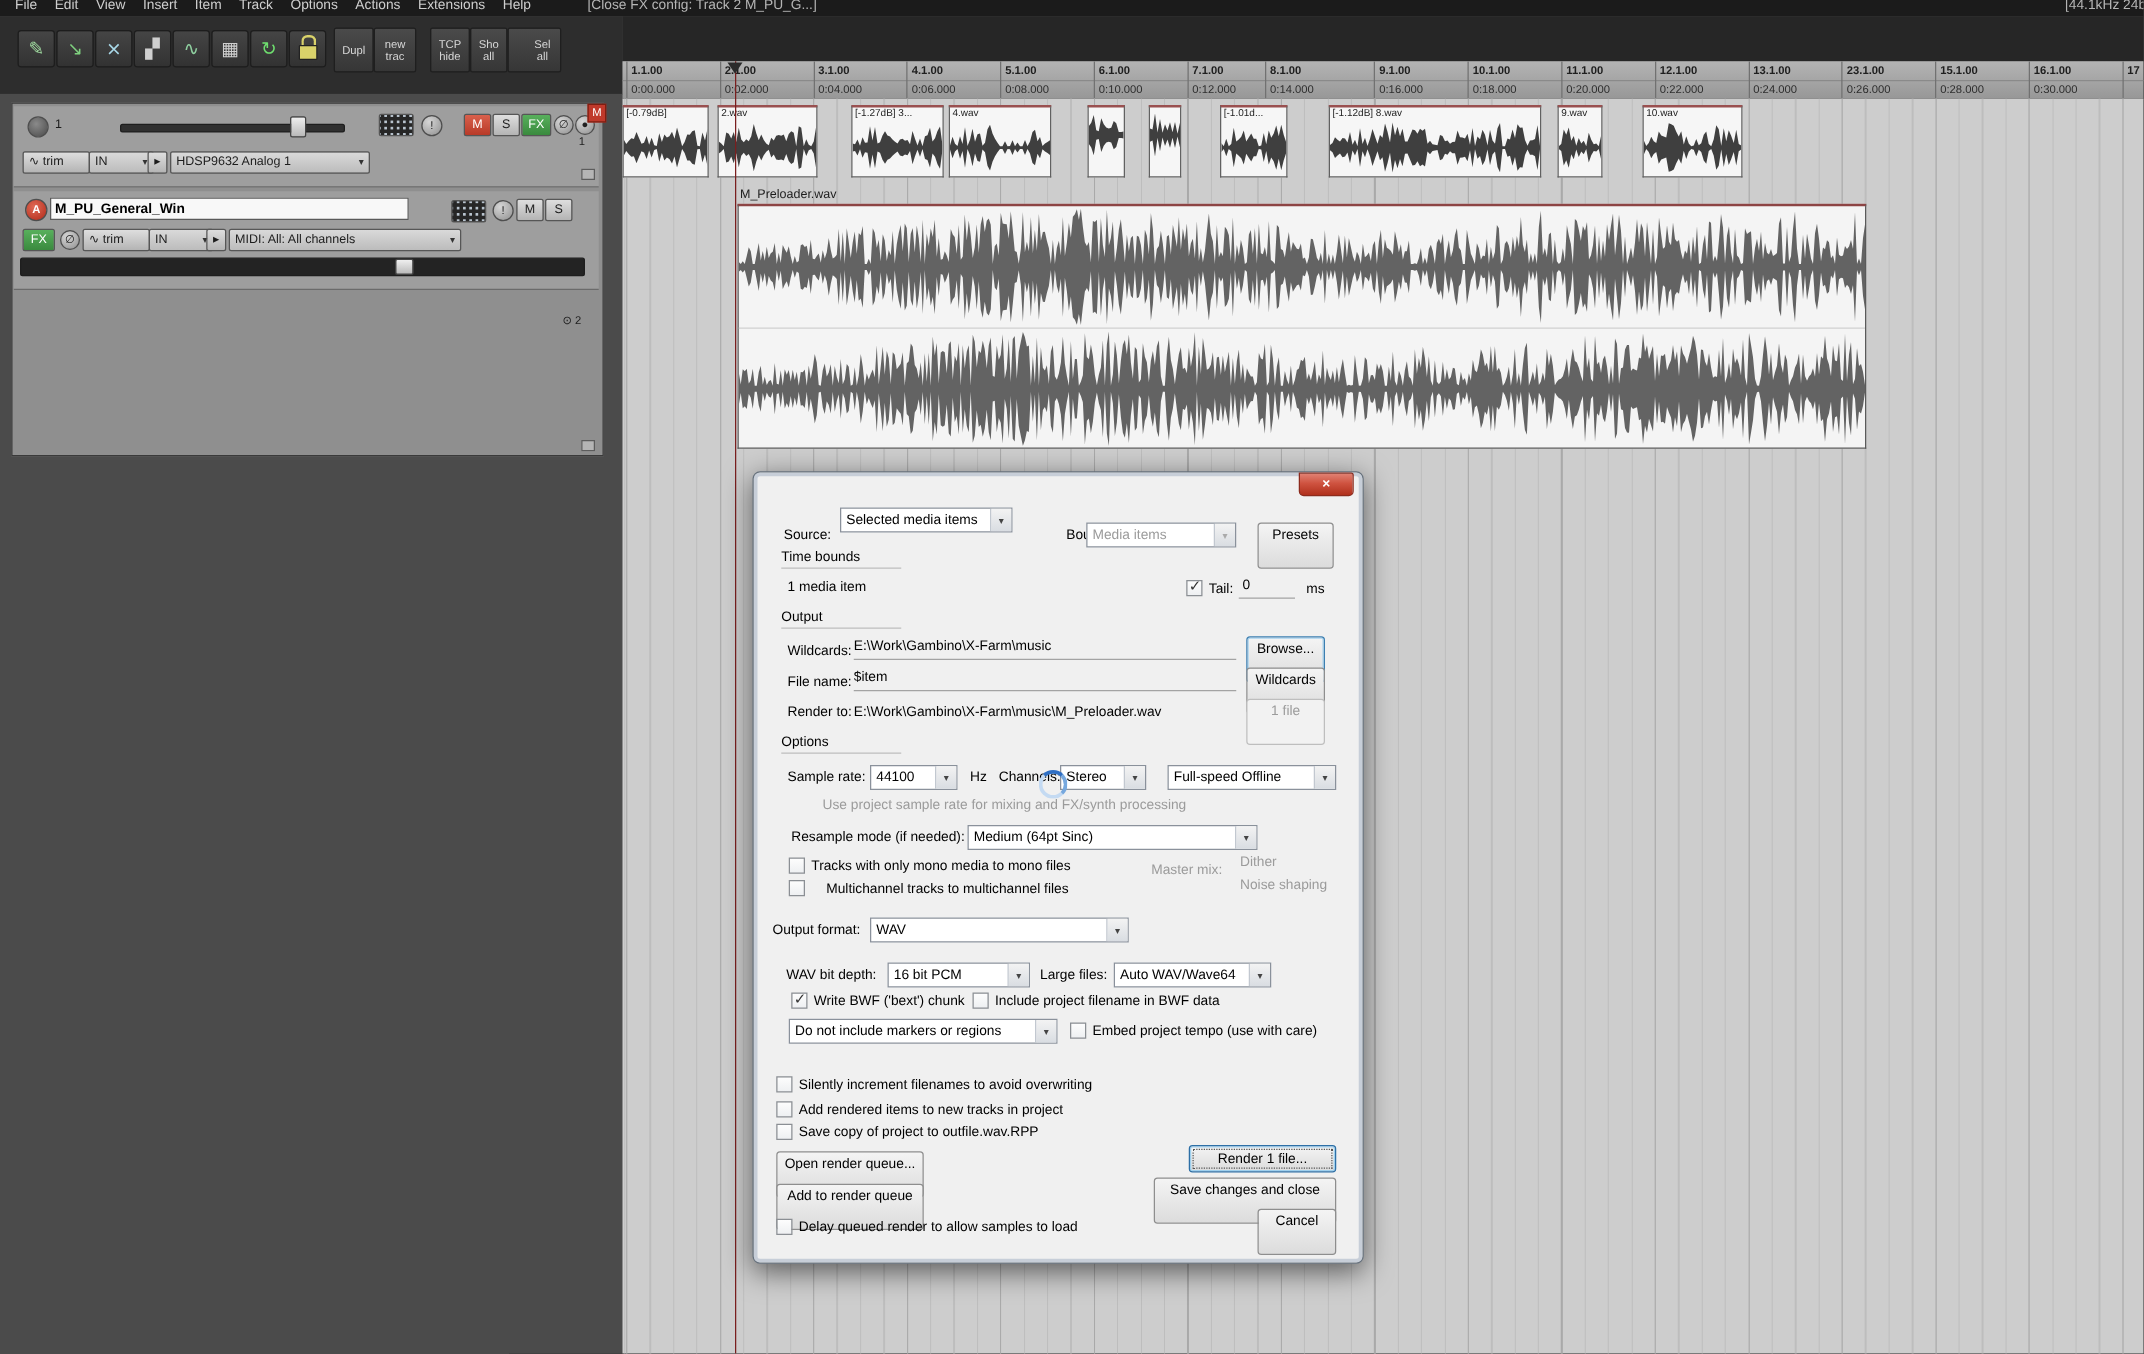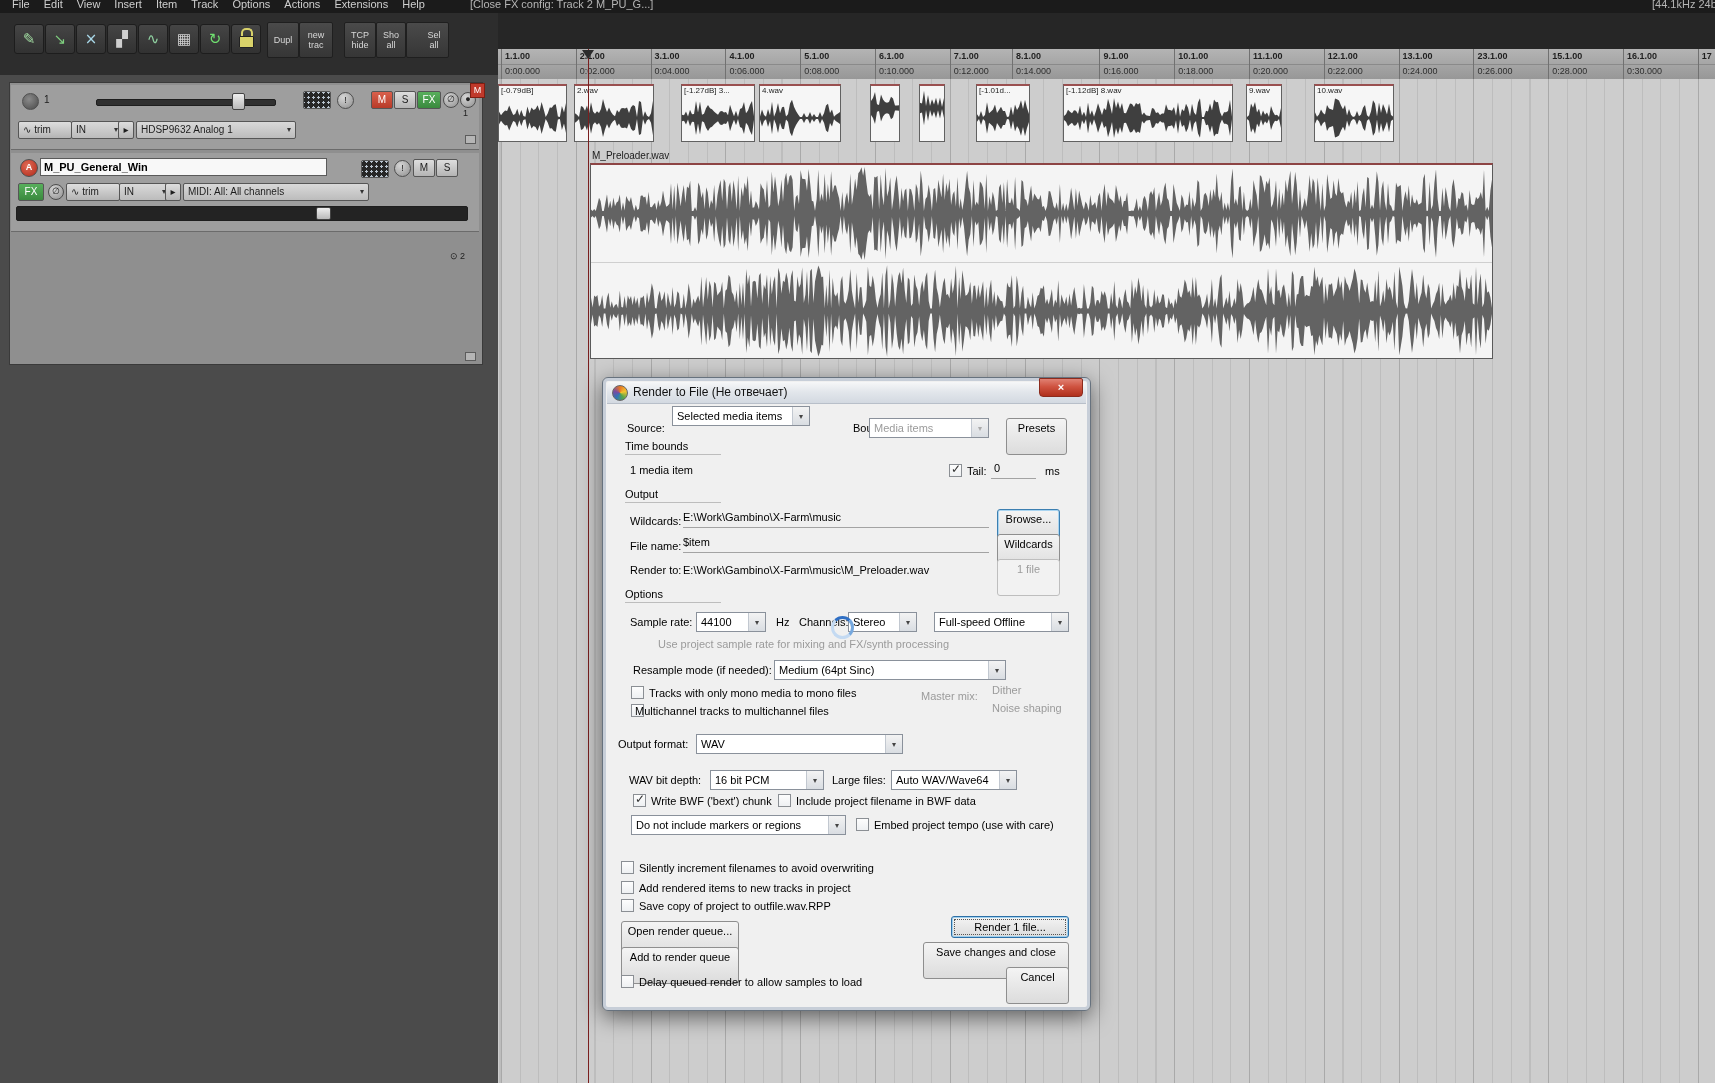--- a/index.html
+++ b/index.html
@@ -388,24 +388,20 @@
           <svg width="901" height="96" style="display:block">
             <path d="M0.0 34.7 L1.6 44.6 L3.2 32.4 L4.8 34.0 L6.4 31.9 L8.0 43.8 L9.6 41.1 L11.2 32.0 L12.8 45.6 L14.4 45.6 L16.0 34.8 L17.6 29.6 L19.2 44.7 L20.8 38.3 L22.4 45.0 L24.0 41.9 L25.6 40.9 L27.2 45.6 L28.8 27.4 L30.4 43.9 L32.0 44.5 L33.6 33.1 L35.2 45.6 L36.8 32.3 L38.4 36.7 L40.0 32.9 L41.6 42.2 L43.2 32.7 L44.8 41.0 L46.4 34.4 L48.0 45.6 L49.6 34.6 L51.2 34.8 L52.8 32.6 L54.4 45.6 L56.0 29.3 L57.6 40.0 L59.2 31.4 L60.8 20.2 L62.4 26.9 L64.0 45.0 L65.6 45.6 L67.2 33.1 L68.8 27.8 L70.4 38.1 L72.0 35.0 L73.6 28.3 L75.2 45.6 L76.8 29.7 L78.4 38.3 L80.0 43.5 L81.6 24.1 L83.2 44.4 L84.8 40.3 L86.4 28.2 L88.0 30.4 L89.6 45.6 L91.2 44.5 L92.8 30.8 L94.4 45.6 L96.0 37.3 L97.6 20.2 L99.2 30.1 L100.8 45.6 L102.4 35.6 L104.0 40.6 L105.6 36.2 L107.2 32.6 L108.8 38.9 L110.4 13.2 L112.0 44.5 L113.6 30.0 L115.2 14.1 L116.8 36.8 L118.4 17.7 L120.0 23.5 L121.6 44.4 L123.2 18.8 L124.8 20.8 L126.4 32.4 L128.0 30.1 L129.6 28.0 L131.2 18.7 L132.8 45.6 L134.4 27.8 L136.0 26.0 L137.6 11.8 L139.2 14.4 L140.8 29.0 L142.4 31.8 L144.0 39.6 L145.6 26.8 L147.2 45.6 L148.8 19.6 L150.4 42.3 L152.0 19.2 L153.6 45.6 L155.2 6.1 L156.8 21.4 L158.4 11.4 L160.0 43.7 L161.6 18.9 L163.2 17.7 L164.8 18.8 L166.4 35.5 L168.0 12.4 L169.6 9.9 L171.2 41.0 L172.8 21.5 L174.4 26.2 L176.0 11.4 L177.6 45.6 L179.2 12.9 L180.8 31.6 L182.4 18.4 L184.0 13.2 L185.6 45.6 L187.2 4.8 L188.8 10.4 L190.4 30.8 L192.0 17.4 L193.6 19.3 L195.2 9.6 L196.8 16.3 L198.4 31.5 L200.0 13.3 L201.6 6.9 L203.2 37.8 L204.8 38.4 L206.4 13.3 L208.0 24.7 L209.6 20.9 L211.2 4.3 L212.8 39.9 L214.4 31.8 L216.0 8.1 L217.6 42.5 L219.2 8.1 L220.8 5.8 L222.4 39.9 L224.0 18.5 L225.7 10.1 L227.3 2.5 L228.9 6.6 L230.5 14.2 L232.1 13.4 L233.7 45.6 L235.3 21.7 L236.9 43.4 L238.5 6.7 L240.1 45.6 L241.7 14.8 L243.3 31.1 L244.9 33.4 L246.5 29.2 L248.1 44.1 L249.7 18.2 L251.3 12.9 L252.9 37.9 L254.5 40.7 L256.1 35.8 L257.7 27.2 L259.3 6.1 L260.9 27.9 L262.5 37.7 L264.1 45.6 L265.7 9.8 L267.3 40.1 L268.9 24.2 L270.5 24.2 L272.1 45.6 L273.7 42.3 L275.3 37.2 L276.9 3.5 L278.5 22.5 L280.1 24.3 L281.7 12.5 L283.3 21.6 L284.9 36.8 L286.5 45.1 L288.1 36.5 L289.7 31.0 L291.3 9.2 L292.9 45.6 L294.5 12.3 L296.1 2.2 L297.7 45.6 L299.3 36.5 L300.9 10.2 L302.5 21.1 L304.1 43.7 L305.7 25.4 L307.3 12.8 L308.9 8.9 L310.5 20.4 L312.1 4.6 L313.7 27.0 L315.3 39.9 L316.9 14.5 L318.5 16.8 L320.1 42.9 L321.7 40.4 L323.3 11.6 L324.9 22.4 L326.5 26.7 L328.1 42.8 L329.7 25.5 L331.3 17.7 L332.9 29.0 L334.5 14.0 L336.1 9.2 L337.7 37.9 L339.3 45.6 L340.9 45.6 L342.5 20.5 L344.1 6.4 L345.7 24.9 L347.3 32.2 L348.9 44.4 L350.5 31.4 L352.1 20.1 L353.7 14.8 L355.3 32.1 L356.9 31.1 L358.5 35.5 L360.1 15.2 L361.7 30.4 L363.3 21.0 L364.9 2.8 L366.5 45.6 L368.1 14.1 L369.7 36.2 L371.3 7.3 L372.9 18.6 L374.5 32.7 L376.1 31.8 L377.7 28.8 L379.3 18.8 L380.9 40.7 L382.5 23.0 L384.1 22.4 L385.7 36.9 L387.3 21.4 L388.9 34.7 L390.5 26.5 L392.1 18.3 L393.7 45.6 L395.3 23.4 L396.9 43.9 L398.5 25.7 L400.1 16.5 L401.7 40.9 L403.3 28.0 L404.9 43.8 L406.5 31.5 L408.1 35.2 L409.7 38.1 L411.3 38.2 L412.9 45.6 L414.5 42.7 L416.1 19.4 L417.7 23.8 L419.3 24.6 L420.9 12.0 L422.5 45.6 L424.1 42.6 L425.7 12.5 L427.3 23.7 L428.9 45.6 L430.5 30.0 L432.1 22.8 L433.7 45.6 L435.3 45.6 L436.9 33.8 L438.5 40.7 L440.1 44.6 L441.7 29.3 L443.3 45.6 L444.9 41.0 L446.5 33.0 L448.1 31.8 L449.7 24.7 L451.3 25.9 L452.9 22.3 L454.5 40.8 L456.1 35.7 L457.7 41.4 L459.3 34.4 L460.9 25.9 L462.5 44.4 L464.1 36.4 L465.7 40.3 L467.3 17.3 L468.9 44.9 L470.5 31.2 L472.1 37.5 L473.7 41.0 L475.3 33.4 L476.9 43.5 L478.5 30.5 L480.1 42.7 L481.7 31.9 L483.3 24.1 L484.9 35.5 L486.5 45.6 L488.1 44.7 L489.7 45.4 L491.3 44.9 L492.9 20.9 L494.5 35.0 L496.1 45.6 L497.7 45.4 L499.3 39.8 L500.9 22.8 L502.5 25.0 L504.1 43.6 L505.7 37.2 L507.3 36.9 L508.9 40.9 L510.5 27.8 L512.1 32.8 L513.7 28.2 L515.3 34.0 L516.9 45.6 L518.5 45.6 L520.1 30.1 L521.7 41.8 L523.3 18.1 L524.9 41.8 L526.5 45.6 L528.1 33.5 L529.7 37.5 L531.3 45.6 L532.9 33.1 L534.5 26.0 L536.1 38.2 L537.7 40.0 L539.3 45.6 L540.9 16.3 L542.5 35.9 L544.1 23.3 L545.7 31.1 L547.3 14.4 L548.9 23.1 L550.5 38.5 L552.1 22.0 L553.7 41.5 L555.3 45.6 L556.9 25.1 L558.5 42.4 L560.1 44.4 L561.7 42.1 L563.3 26.3 L564.9 41.4 L566.5 32.1 L568.1 40.5 L569.7 38.5 L571.3 31.2 L572.9 31.7 L574.5 44.1 L576.1 45.2 L577.7 34.3 L579.3 41.4 L580.9 39.3 L582.5 45.6 L584.1 35.6 L585.7 41.6 L587.3 24.8 L588.9 33.2 L590.5 34.7 L592.1 27.8 L593.7 16.4 L595.3 20.8 L596.9 29.9 L598.5 27.2 L600.1 34.8 L601.7 13.8 L603.3 34.9 L604.9 14.0 L606.5 33.7 L608.1 31.2 L609.7 35.1 L611.3 45.6 L612.9 43.1 L614.5 38.4 L616.1 30.4 L617.7 45.6 L619.3 36.3 L620.9 16.1 L622.5 44.1 L624.1 35.3 L625.7 45.6 L627.3 29.0 L628.9 15.3 L630.5 11.2 L632.1 45.6 L633.7 40.7 L635.3 34.2 L636.9 41.3 L638.5 27.6 L640.1 44.9 L641.7 42.2 L643.3 35.0 L644.9 41.6 L646.5 15.7 L648.1 29.6 L649.7 19.9 L651.3 29.6 L652.9 45.1 L654.5 42.4 L656.1 40.6 L657.7 39.9 L659.3 37.9 L660.9 32.3 L662.5 23.8 L664.1 39.2 L665.7 25.6 L667.3 15.9 L668.9 25.8 L670.5 26.9 L672.1 31.2 L673.7 37.6 L675.3 42.2 L677.0 5.3 L678.6 31.4 L680.2 23.2 L681.8 40.1 L683.4 42.3 L685.0 5.6 L686.6 28.5 L688.2 26.4 L689.8 35.3 L691.4 24.4 L693.0 21.3 L694.6 30.4 L696.2 44.6 L697.8 29.5 L699.4 43.8 L701.0 7.8 L702.6 12.1 L704.2 44.1 L705.8 31.6 L707.4 30.9 L709.0 16.6 L710.6 13.0 L712.2 12.9 L713.8 33.8 L715.4 31.8 L717.0 32.7 L718.6 33.3 L720.2 22.9 L721.8 23.8 L723.4 3.8 L725.0 18.5 L726.6 13.1 L728.2 24.1 L729.8 18.8 L731.4 13.8 L733.0 41.8 L734.6 20.0 L736.2 37.9 L737.8 21.3 L739.4 21.7 L741.0 20.0 L742.6 33.4 L744.2 28.8 L745.8 25.1 L747.4 13.0 L749.0 25.2 L750.6 18.0 L752.2 37.9 L753.8 13.2 L755.4 19.8 L757.0 22.5 L758.6 28.0 L760.2 21.4 L761.8 15.4 L763.4 5.6 L765.0 10.4 L766.6 20.8 L768.2 40.5 L769.8 16.5 L771.4 17.0 L773.0 26.1 L774.6 29.7 L776.2 19.5 L777.8 30.7 L779.4 39.2 L781.0 37.9 L782.6 38.5 L784.2 16.8 L785.8 38.2 L787.4 7.2 L789.0 43.4 L790.6 38.2 L792.2 27.3 L793.8 39.8 L795.4 15.7 L797.0 27.6 L798.6 23.6 L800.2 28.5 L801.8 37.3 L803.4 8.3 L805.0 38.8 L806.6 45.6 L808.2 3.4 L809.8 12.8 L811.4 22.8 L813.0 39.9 L814.6 45.3 L816.2 45.6 L817.8 37.9 L819.4 20.5 L821.0 6.0 L822.6 18.2 L824.2 36.8 L825.8 19.2 L827.4 41.2 L829.0 34.8 L830.6 29.6 L832.2 11.5 L833.8 28.5 L835.4 35.4 L837.0 20.6 L838.6 25.2 L840.2 45.6 L841.8 41.2 L843.4 38.0 L845.0 31.0 L846.6 27.6 L848.2 19.7 L849.8 44.2 L851.4 20.5 L853.0 37.8 L854.6 41.6 L856.2 38.2 L857.8 36.4 L859.4 31.6 L861.0 38.3 L862.6 19.3 L864.2 36.5 L865.8 22.0 L867.4 23.9 L869.0 5.5 L870.6 23.7 L872.2 28.5 L873.8 37.9 L875.4 13.4 L877.0 25.3 L878.6 26.0 L880.2 11.4 L881.8 40.3 L883.4 41.8 L885.0 3.7 L886.6 41.8 L888.2 20.6 L889.8 10.6 L891.4 44.3 L893.0 40.0 L894.6 15.3 L896.2 29.8 L897.8 28.2 L899.4 34.3 L901.0 45.0 L901.0 51.0 L899.4 61.7 L897.8 67.8 L896.2 66.2 L894.6 80.7 L893.0 56.0 L891.4 51.7 L889.8 85.4 L888.2 75.4 L886.6 54.2 L885.0 92.3 L883.4 54.2 L881.8 55.7 L880.2 84.6 L878.6 70.0 L877.0 70.7 L875.4 82.6 L873.8 58.1 L872.2 67.5 L870.6 72.3 L869.0 90.5 L867.4 72.1 L865.8 74.0 L864.2 59.5 L862.6 76.7 L861.0 57.7 L859.4 64.4 L857.8 59.6 L856.2 57.8 L854.6 54.4 L853.0 58.2 L851.4 75.5 L849.8 51.8 L848.2 76.3 L846.6 68.4 L845.0 65.0 L843.4 58.0 L841.8 54.8 L840.2 50.4 L838.6 70.8 L837.0 75.4 L835.4 60.6 L833.8 67.5 L832.2 84.5 L830.6 66.4 L829.0 61.2 L827.4 54.8 L825.8 76.8 L824.2 59.2 L822.6 77.8 L821.0 90.0 L819.4 75.5 L817.8 58.1 L816.2 50.4 L814.6 50.7 L813.0 56.1 L811.4 73.2 L809.8 83.2 L808.2 92.6 L806.6 50.4 L805.0 57.2 L803.4 87.7 L801.8 58.7 L800.2 67.5 L798.6 72.4 L797.0 68.4 L795.4 80.3 L793.8 56.2 L792.2 68.7 L790.6 57.8 L789.0 52.6 L787.4 88.8 L785.8 57.8 L784.2 79.2 L782.6 57.5 L781.0 58.1 L779.4 56.8 L777.8 65.3 L776.2 76.5 L774.6 66.3 L773.0 69.9 L771.4 79.0 L769.8 79.5 L768.2 55.5 L766.6 75.2 L765.0 85.6 L763.4 90.4 L761.8 80.6 L760.2 74.6 L758.6 68.0 L757.0 73.5 L755.4 76.2 L753.8 82.8 L752.2 58.1 L750.6 78.0 L749.0 70.8 L747.4 83.0 L745.8 70.9 L744.2 67.2 L742.6 62.6 L741.0 76.0 L739.4 74.3 L737.8 74.7 L736.2 58.1 L734.6 76.0 L733.0 54.2 L731.4 82.2 L729.8 77.2 L728.2 71.9 L726.6 82.9 L725.0 77.5 L723.4 92.2 L721.8 72.2 L720.2 73.1 L718.6 62.7 L717.0 63.3 L715.4 64.2 L713.8 62.2 L712.2 83.1 L710.6 83.0 L709.0 79.4 L707.4 65.1 L705.8 64.4 L704.2 51.9 L702.6 83.9 L701.0 88.2 L699.4 52.2 L697.8 66.5 L696.2 51.4 L694.6 65.6 L693.0 74.7 L691.4 71.6 L689.8 60.7 L688.2 69.6 L686.6 67.5 L685.0 90.4 L683.4 53.7 L681.8 55.9 L680.2 72.8 L678.6 64.6 L677.0 90.7 L675.3 53.8 L673.7 58.4 L672.1 64.8 L670.5 69.1 L668.9 70.2 L667.3 80.1 L665.7 70.4 L664.1 56.8 L662.5 72.2 L660.9 63.7 L659.3 58.1 L657.7 56.1 L656.1 55.4 L654.5 53.6 L652.9 50.9 L651.3 66.4 L649.7 76.1 L648.1 66.4 L646.5 80.3 L644.9 54.4 L643.3 61.0 L641.7 53.8 L640.1 51.1 L638.5 68.4 L636.9 54.7 L635.3 61.8 L633.7 55.3 L632.1 50.4 L630.5 84.8 L628.9 80.7 L627.3 67.0 L625.7 50.4 L624.1 60.7 L622.5 51.9 L620.9 79.9 L619.3 59.7 L617.7 50.4 L616.1 65.6 L614.5 57.6 L612.9 52.9 L611.3 50.4 L609.7 60.9 L608.1 64.8 L606.5 62.3 L604.9 82.0 L603.3 61.1 L601.7 82.2 L600.1 61.2 L598.5 68.8 L596.9 66.1 L595.3 75.2 L593.7 79.6 L592.1 68.2 L590.5 61.3 L588.9 62.8 L587.3 71.2 L585.7 54.4 L584.1 60.4 L582.5 50.4 L580.9 56.7 L579.3 54.6 L577.7 61.7 L576.1 50.8 L574.5 51.9 L572.9 64.3 L571.3 64.8 L569.7 57.5 L568.1 55.5 L566.5 63.9 L564.9 54.6 L563.3 69.7 L561.7 53.9 L560.1 51.6 L558.5 53.6 L556.9 70.9 L555.3 50.4 L553.7 54.5 L552.1 74.0 L550.5 57.5 L548.9 72.9 L547.3 81.6 L545.7 64.9 L544.1 72.7 L542.5 60.1 L540.9 79.7 L539.3 50.4 L537.7 56.0 L536.1 57.8 L534.5 70.0 L532.9 62.9 L531.3 50.4 L529.7 58.5 L528.1 62.5 L526.5 50.4 L524.9 54.2 L523.3 77.9 L521.7 54.2 L520.1 65.9 L518.5 50.4 L516.9 50.4 L515.3 62.0 L513.7 67.8 L512.1 63.2 L510.5 68.2 L508.9 55.1 L507.3 59.1 L505.7 58.8 L504.1 52.4 L502.5 71.0 L500.9 73.2 L499.3 56.2 L497.7 50.6 L496.1 50.4 L494.5 61.0 L492.9 75.1 L491.3 51.1 L489.7 50.6 L488.1 51.3 L486.5 50.4 L484.9 60.5 L483.3 71.9 L481.7 64.1 L480.1 53.3 L478.5 65.5 L476.9 52.5 L475.3 62.6 L473.7 55.0 L472.1 58.5 L470.5 64.8 L468.9 51.1 L467.3 78.7 L465.7 55.7 L464.1 59.6 L462.5 51.6 L460.9 70.1 L459.3 61.6 L457.7 54.6 L456.1 60.3 L454.5 55.2 L452.9 73.7 L451.3 70.1 L449.7 71.3 L448.1 64.2 L446.5 63.0 L444.9 55.0 L443.3 50.4 L441.7 66.7 L440.1 51.4 L438.5 55.3 L436.9 62.2 L435.3 50.4 L433.7 50.4 L432.1 73.2 L430.5 66.0 L428.9 50.4 L427.3 72.3 L425.7 83.5 L424.1 53.4 L422.5 50.4 L420.9 84.0 L419.3 71.4 L417.7 72.2 L416.1 76.6 L414.5 53.3 L412.9 50.4 L411.3 57.8 L409.7 57.9 L408.1 60.8 L406.5 64.5 L404.9 52.2 L403.3 68.0 L401.7 55.1 L400.1 79.5 L398.5 70.3 L396.9 52.1 L395.3 72.6 L393.7 50.4 L392.1 77.7 L390.5 69.5 L388.9 61.3 L387.3 74.6 L385.7 59.1 L384.1 73.6 L382.5 73.0 L380.9 55.3 L379.3 77.2 L377.7 67.2 L376.1 64.2 L374.5 63.3 L372.9 77.4 L371.3 88.7 L369.7 59.8 L368.1 81.9 L366.5 50.4 L364.9 93.2 L363.3 75.0 L361.7 65.6 L360.1 80.8 L358.5 60.5 L356.9 64.9 L355.3 63.9 L353.7 81.2 L352.1 75.9 L350.5 64.6 L348.9 51.6 L347.3 63.8 L345.7 71.1 L344.1 89.6 L342.5 75.5 L340.9 50.4 L339.3 50.4 L337.7 58.1 L336.1 86.8 L334.5 82.0 L332.9 67.0 L331.3 78.3 L329.7 70.5 L328.1 53.2 L326.5 69.3 L324.9 73.6 L323.3 84.4 L321.7 55.6 L320.1 53.1 L318.5 79.2 L316.9 81.5 L315.3 56.1 L313.7 69.0 L312.1 91.4 L310.5 75.6 L308.9 87.1 L307.3 83.2 L305.7 70.6 L304.1 52.3 L302.5 74.9 L300.9 85.8 L299.3 59.5 L297.7 50.4 L296.1 93.8 L294.5 83.7 L292.9 50.4 L291.3 86.8 L289.7 65.0 L288.1 59.5 L286.5 50.9 L284.9 59.2 L283.3 74.4 L281.7 83.5 L280.1 71.7 L278.5 73.5 L276.9 92.5 L275.3 58.8 L273.7 53.7 L272.1 50.4 L270.5 71.8 L268.9 71.8 L267.3 55.9 L265.7 86.2 L264.1 50.4 L262.5 58.3 L260.9 68.1 L259.3 89.9 L257.7 68.8 L256.1 60.2 L254.5 55.3 L252.9 58.1 L251.3 83.1 L249.7 77.8 L248.1 51.9 L246.5 66.8 L244.9 62.6 L243.3 64.9 L241.7 81.2 L240.1 50.4 L238.5 89.3 L236.9 52.6 L235.3 74.3 L233.7 50.4 L232.1 82.6 L230.5 81.8 L228.9 89.4 L227.3 93.5 L225.7 85.9 L224.0 77.5 L222.4 56.1 L220.8 90.2 L219.2 87.9 L217.6 53.5 L216.0 87.9 L214.4 64.2 L212.8 56.1 L211.2 91.7 L209.6 75.1 L208.0 71.3 L206.4 82.7 L204.8 57.6 L203.2 58.2 L201.6 89.1 L200.0 82.7 L198.4 64.5 L196.8 79.7 L195.2 86.4 L193.6 76.7 L192.0 78.6 L190.4 65.2 L188.8 85.6 L187.2 91.2 L185.6 50.4 L184.0 82.8 L182.4 77.6 L180.8 64.4 L179.2 83.1 L177.6 50.4 L176.0 84.6 L174.4 69.8 L172.8 74.5 L171.2 55.0 L169.6 86.1 L168.0 83.6 L166.4 60.5 L164.8 77.2 L163.2 78.3 L161.6 77.1 L160.0 52.3 L158.4 84.6 L156.8 74.6 L155.2 89.9 L153.6 50.4 L152.0 76.8 L150.4 53.7 L148.8 76.4 L147.2 50.4 L145.6 69.2 L144.0 56.4 L142.4 64.2 L140.8 67.0 L139.2 81.6 L137.6 84.2 L136.0 70.0 L134.4 68.2 L132.8 50.4 L131.2 77.3 L129.6 68.0 L128.0 65.9 L126.4 63.6 L124.8 75.2 L123.2 77.2 L121.6 51.6 L120.0 72.5 L118.4 78.3 L116.8 59.2 L115.2 81.9 L113.6 66.0 L112.0 51.5 L110.4 82.8 L108.8 57.1 L107.2 63.4 L105.6 59.8 L104.0 55.4 L102.4 60.4 L100.8 50.4 L99.2 65.9 L97.6 75.8 L96.0 58.7 L94.4 50.4 L92.8 65.2 L91.2 51.5 L89.6 50.4 L88.0 65.6 L86.4 67.8 L84.8 55.7 L83.2 51.6 L81.6 71.9 L80.0 52.5 L78.4 57.7 L76.8 66.3 L75.2 50.4 L73.6 67.7 L72.0 61.0 L70.4 57.9 L68.8 68.2 L67.2 62.9 L65.6 50.4 L64.0 51.0 L62.4 69.1 L60.8 75.8 L59.2 64.6 L57.6 56.0 L56.0 66.7 L54.4 50.4 L52.8 63.4 L51.2 61.2 L49.6 61.4 L48.0 50.4 L46.4 61.6 L44.8 55.0 L43.2 63.3 L41.6 53.8 L40.0 63.1 L38.4 59.3 L36.8 63.7 L35.2 50.4 L33.6 62.9 L32.0 51.5 L30.4 52.1 L28.8 68.6 L27.2 50.4 L25.6 55.1 L24.0 54.1 L22.4 51.0 L20.8 57.7 L19.2 51.3 L17.6 66.4 L16.0 61.2 L14.4 50.4 L12.8 50.4 L11.2 64.0 L9.6 54.9 L8.0 52.2 L6.4 64.1 L4.8 62.0 L3.2 63.6 L1.6 51.4 L0.0 61.3 Z" fill="#636363"></path>
           </svg>
         </div>
     </div>
     <div id="edit-cursor"></div>
     <div id="cursor-marker"></div>
   </div>
 
   <div id="dialog">
-    <div id="dlg-title">
-      <span id="dlg-icon"></span>
-      <span id="dlg-title-text">Render to File (Не отвечает)</span>
-    </div>
     <div id="dlg-close"><span>×</span></div>
 
     <span class="lab" style="left:24px;top:44px;">Source:</span>
     <div class="combo" style="left:69px;top:28px;width:138px;">
         <span class="ct">Selected media items</span>
         <span class="ca">▾</span>
       </div>
     <span class="lab" style="left:206px;top:44px;padding-left:44px;">Bounds:</span>
     <div class="combo dis" style="left:266px;top:40px;width:120px;">
         <span class="ct">Media items</span>
@@ -454,21 +450,21 @@
     <div class="combo" style="left:171px;top:282px;width:232px;">
         <span class="ct">Medium (64pt Sinc)</span>
         <span class="ca">▾</span>
       </div>
 
     <span class="cb" style="left:28px;top:308px;"></span>
     <span class="lab" style="left:46px;top:309px;">Tracks with only mono media to mono files</span>
     <span class="glab" style="left:318px;top:312px;">Master mix:</span>
     <span class="glab" style="left:389px;top:306px;">Dither</span>
     <span class="cb" style="left:28px;top:326px;"></span>
-    <span class="lab" style="left:32px;top:327px;text-align:right;">Multichannel tracks to multichannel files</span>
+    <span class="lab" style="left:58px;top:327px;text-align:right;">Multichannel tracks to multichannel files</span>
     <span class="glab" style="left:389px;top:324px;">Noise shaping</span>
 
     <span class="lab" style="left:15px;top:360px;">Output format:</span>
     <div class="combo" style="left:93px;top:356px;width:207px;">
         <span class="ct">WAV</span>
         <span class="ca">▾</span>
       </div>
 
     <span class="lab" style="left:26px;top:396px;">WAV bit depth:</span>
     <div class="combo" style="left:107px;top:392px;width:114px;">

